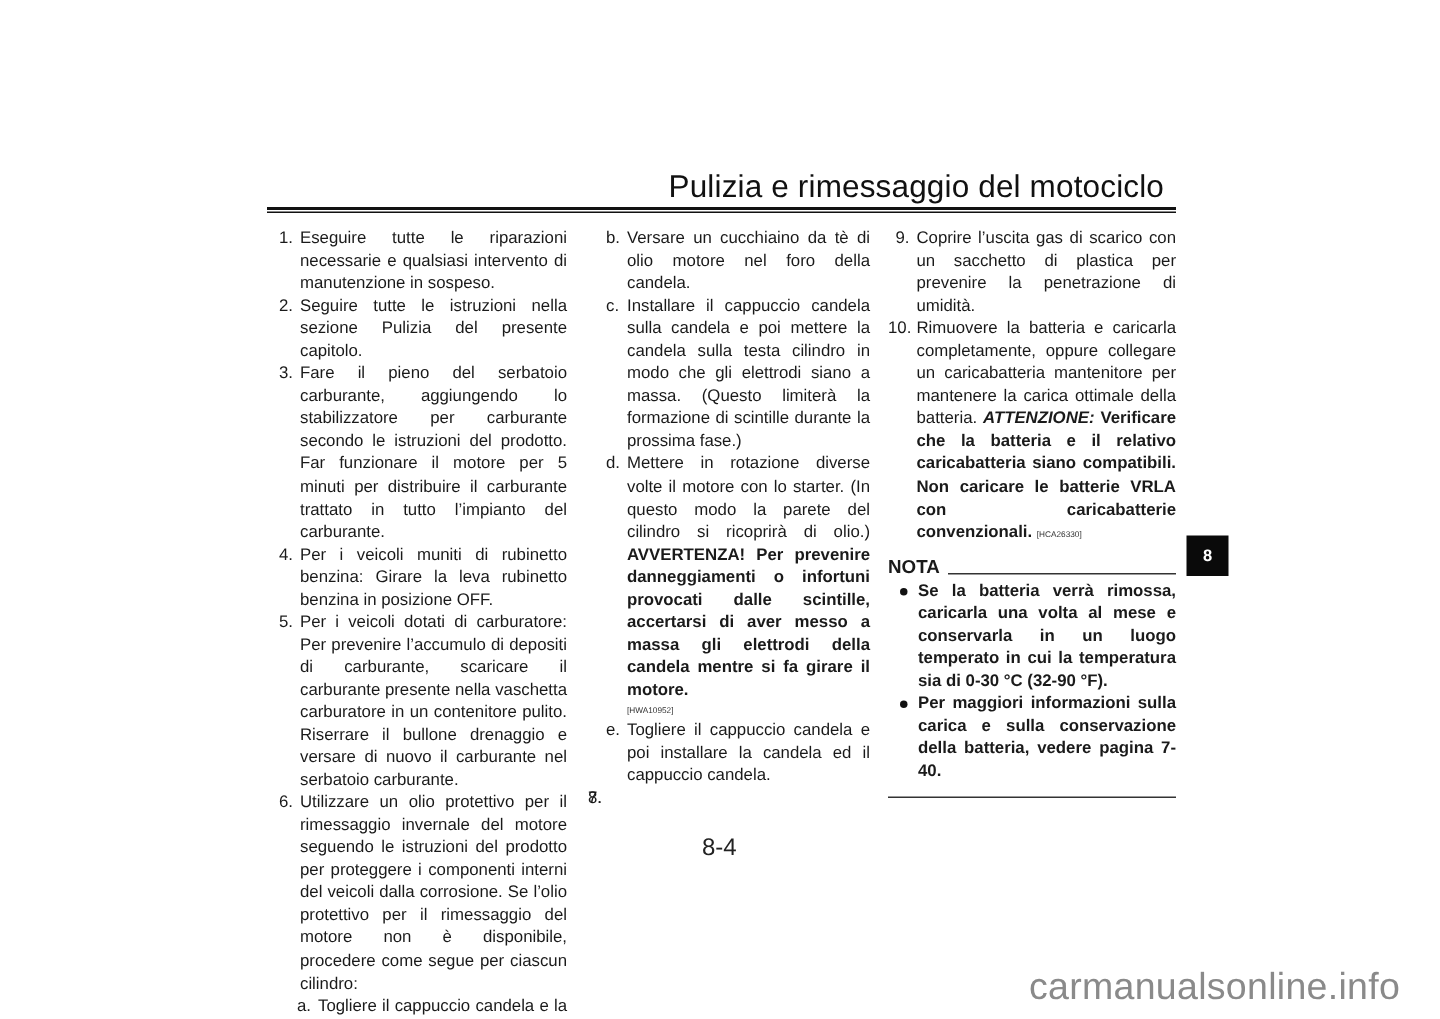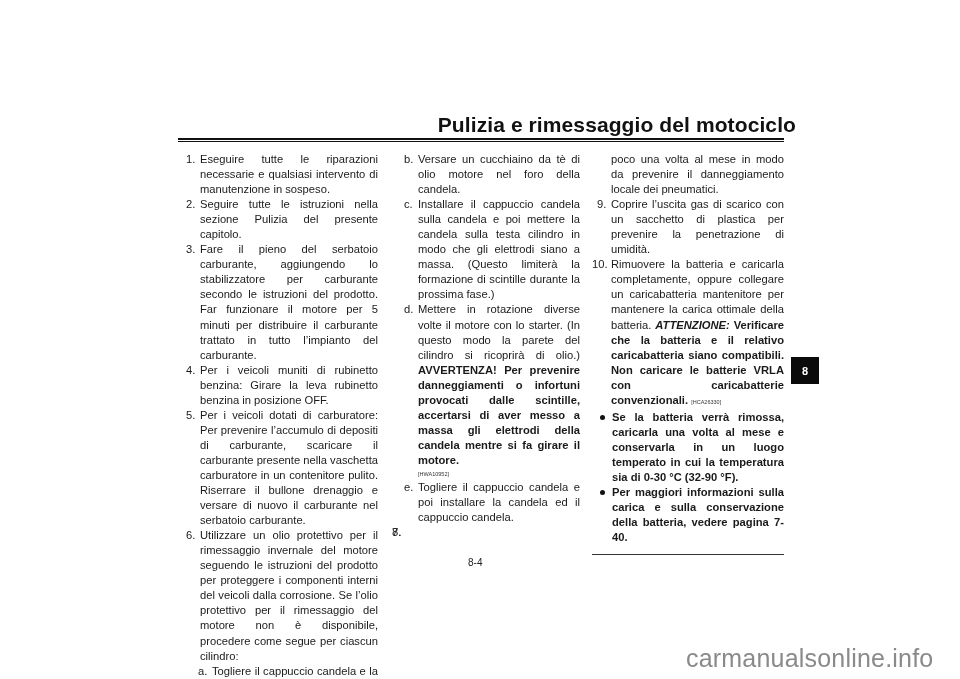--- a/index.html
+++ b/index.html
@@ -1,19 +1,19 @@
 <!DOCTYPE html>
 <html><head>
 <meta charset="utf-8">
 <style>
   html, body { margin: 0; padding: 0; background: #ffffff; }
   body { width: 960px; height: 679px; position: relative; overflow: hidden;
          font-family: "Liberation Sans", sans-serif; color: #1a1a1a; }
-  .header-title { position: absolute; right: 164px; top: 113px; font-size: 21px;
-         font-weight: bold; color: #111; letter-spacing: 0.1px; }
+  .header-title { position: absolute; right: 184px; top: 113px; font-size: 21px;
+         font-weight: normal; color: #111; letter-spacing: 0.1px; }
   .header-rule { position: absolute; left: 178px; width: 606px; top: 138px; height: 5px; }
   .header-rule .l1 { position: absolute; left: 0; right: 0; top: 0; height: 2px; background: #111; }
   .header-rule .l2 { position: absolute; left: 0; right: 0; top: 3px; height: 1px; background: #111; }
   .col { position: absolute; top: 152px; font-size: 11.2px; line-height: 15.05px; text-align: justify; }
   .col1 { left: 186px; width: 192px; }
   .col2 { left: 392px; width: 188px; }
   .col3 { left: 592px; width: 192px; }
   .item { position: relative; padding-left: 14px; margin: 0; }
   .item .num { position: absolute; left: 0; top: 0; }
   .item.n10 { padding-left: 19px; }
@@ -26,21 +26,21 @@
   .bolditalic { font-weight: bold; font-style: italic; }
   .code { font-size: 5.5px; color: #333; vertical-align: baseline; }
   .codeline { font-size: 5.5px; color: #333; display: block; line-height: 12px; padding-left: 26px; }
   .nota-head { position: relative; margin-top: 6px; font-weight: bold; font-size: 12.5px; height: 16px; }
   .nota-head .rule { position: absolute; left: 40px; right: 0; top: 11px; height: 1px; background: #333; }
   .bullet { position: relative; padding-left: 20px; font-weight: bold; }
   .bullet .dot { position: absolute; left: 8px; top: 5px; width: 5px; height: 5px; border-radius: 50%; background: #111; }
   .nota-end { height: 1px; background: #333; margin-top: 9px; }
   .tab-8 { position: absolute; left: 791px; top: 357px; width: 28px; height: 27px; background: #0a0a0a;
            color: #fff; font-weight: bold; font-size: 11px; display: flex; align-items: center; justify-content: center; }
-  .page-num { position: absolute; left: 468px; top: 557px; font-size: 10px; color: #222; }
+  .page-num { position: absolute; left: 468px; top: 557px; font-size: 16px; color: #222; }
   .watermark { position: absolute; left: 686px; top: 644px; font-size: 25px; color: #8a8a8a; letter-spacing: 0.2px; }
 </style>
 </head>
 <body>
 
 <div class="header-title">Pulizia e rimessaggio del motociclo</div>
 <div class="header-rule">
     <div class="l1"></div>
     <div class="l2"></div>
   </div>
@@ -59,23 +59,23 @@
   <div class="sub"><span class="num">b.</span><span>Versare un cucchiaino da tè di olio motore nel foro della candela.</span></div>
   <div class="sub"><span class="num">c.</span><span>Installare il cappuccio candela sulla candela e poi mettere la candela sulla testa cilindro in modo che gli elettrodi siano a massa. (Questo limiterà la formazione di scintille durante la prossima fase.)</span></div>
   <div class="sub"><span class="num">d.</span><span>Mettere in rotazione diverse volte il motore con lo starter. (In questo modo la parete del cilindro si ricoprirà di olio.)</span> <span class="bold">AVVERTENZA! Per prevenire danneggiamenti o infortuni provocati dalle scintille, accertarsi di aver messo a massa gli elettrodi della candela mentre si fa girare il motore.</span></div>
   <span class="codeline">[HWA10952]</span>
   <div class="sub"><span class="num">e.</span><span>Togliere il cappuccio candela e poi installare la candela ed il cappuccio candela.</span></div>
   <div class="item"><span class="num">7.</span></div>
   <div class="item"><span class="num">8.</span></div>
 </div>
 
 <div class="col col3">
-  <div class="plain">poco una volta al mese in modo da prevenire il danneggiamento locale dei pneumatici.</div>
   <div class="item n10"><span class="num" style="left:5px">9.</span><span>Coprire l’uscita gas di scarico con un sacchetto di plastica per prevenire la penetrazione di umidità.</span></div>
   <div class="item n10"><span class="num">10.</span><span>Rimuovere la batteria e caricarla completamente, oppure collegare un caricabatteria mantenitore per mantenere la carica ottimale della batteria.</span> <span class="bolditalic">ATTENZIONE:</span> <span class="bold">Verificare che la batteria e il relativo caricabatteria siano compatibili. Non caricare le batterie VRLA con caricabatterie convenzionali.</span> <span class="code">[HCA26330]</span></div>
+  <div class="nota-head"><span>NOTA</span><div class="rule"></div></div>
   <div class="bullet"><span class="dot"></span><span>Se la batteria verrà rimossa, caricarla una volta al mese e conservarla in un luogo temperato in cui la temperatura sia di 0-30 °C (32-90 °F).</span></div>
   <div class="bullet"><span class="dot"></span><span>Per maggiori informazioni sulla carica e sulla conservazione della batteria, vedere pagina 7-40.</span></div>
   <div class="nota-end"></div>
 </div>
 
 <div class="tab-8">8</div>
 <div class="page-num">8-4</div>
 <div class="watermark">carmanualsonline.info</div>
 
 </body></html>

